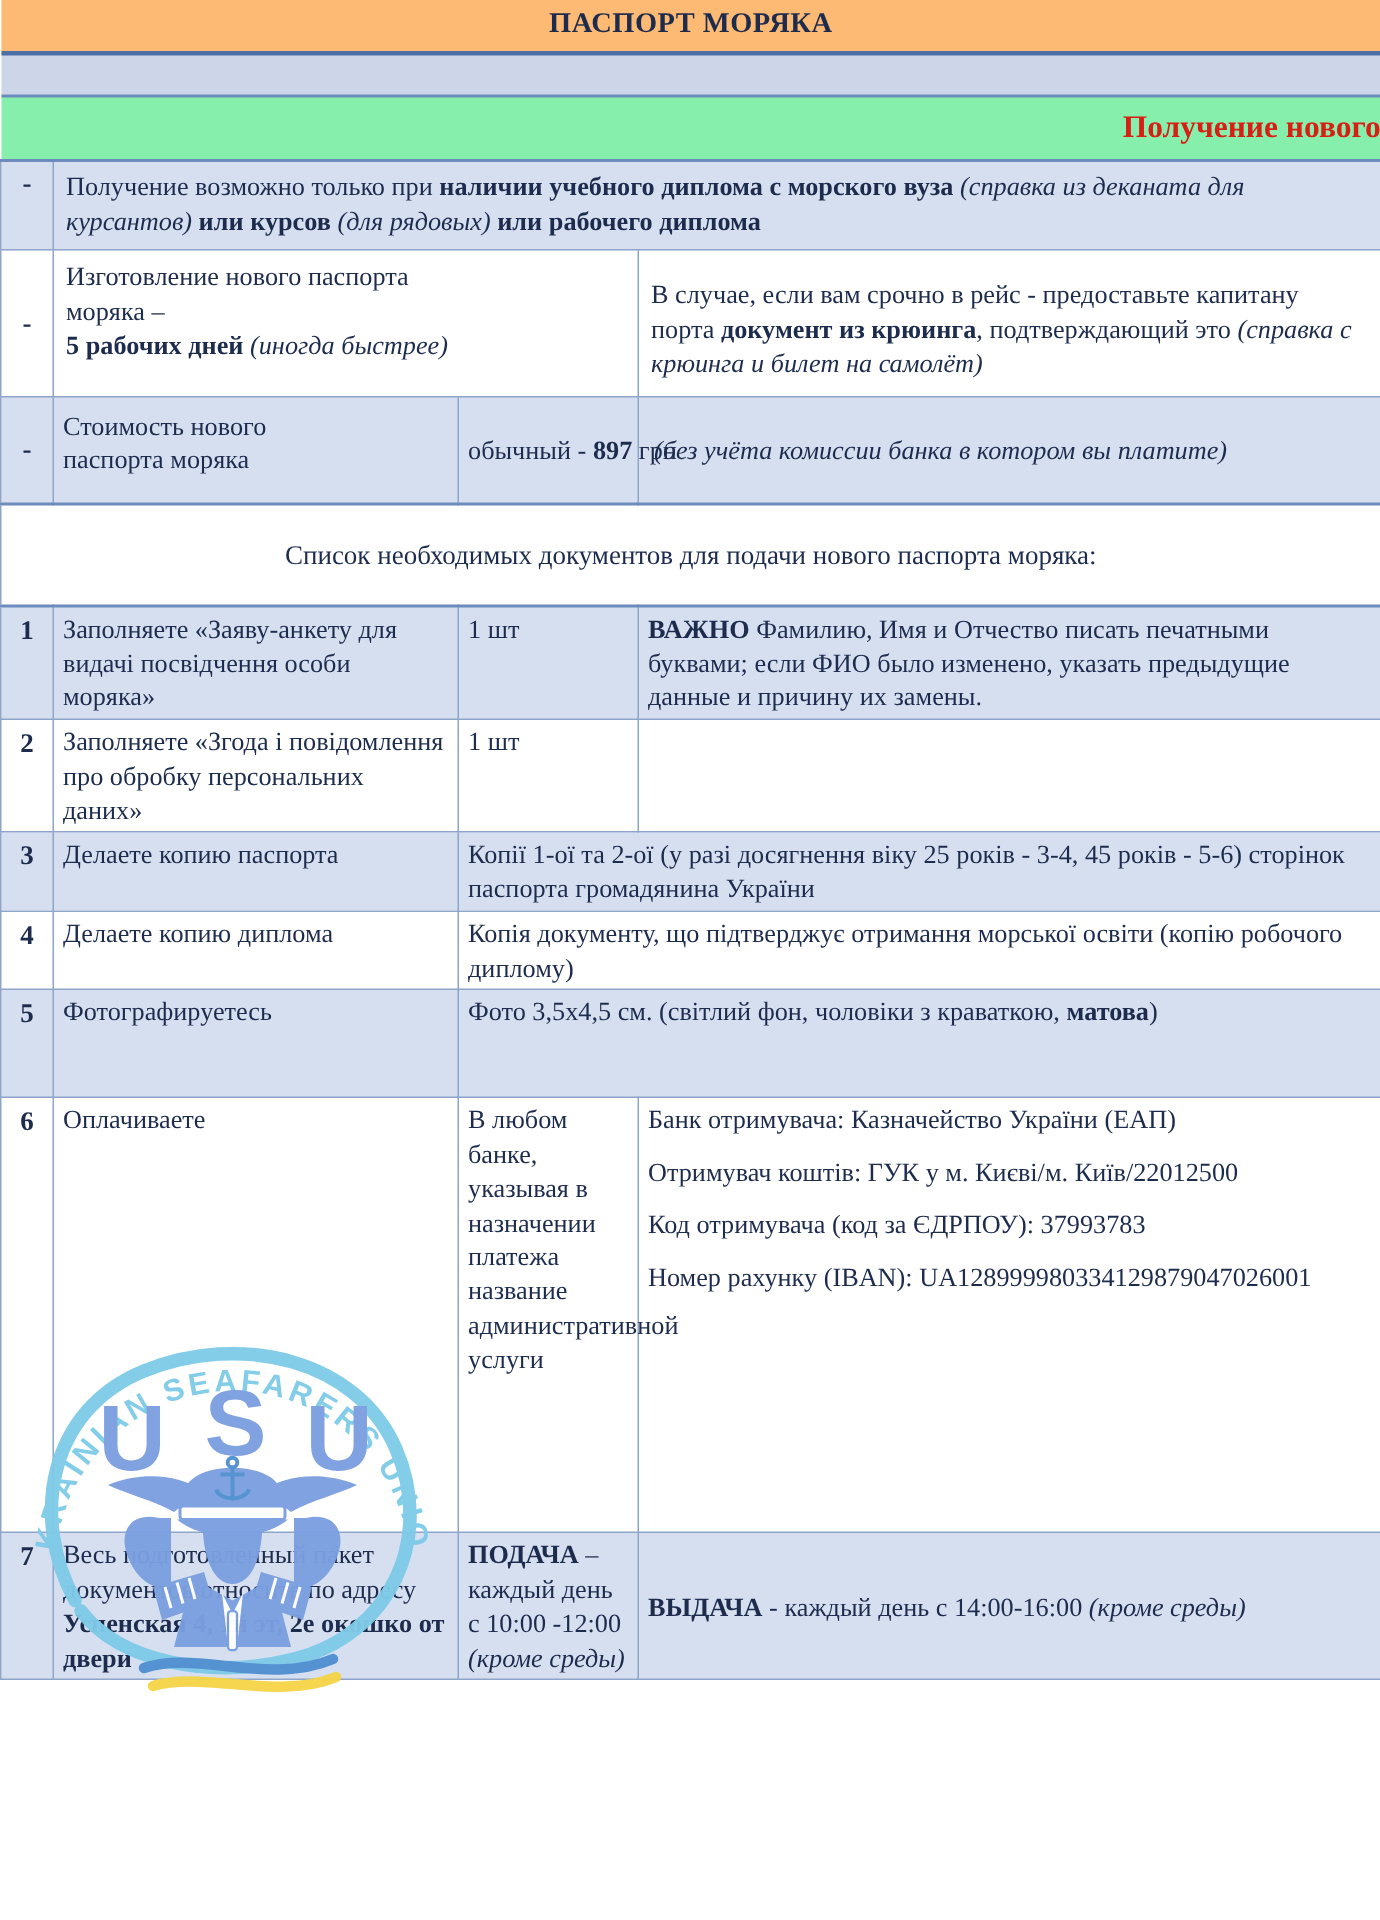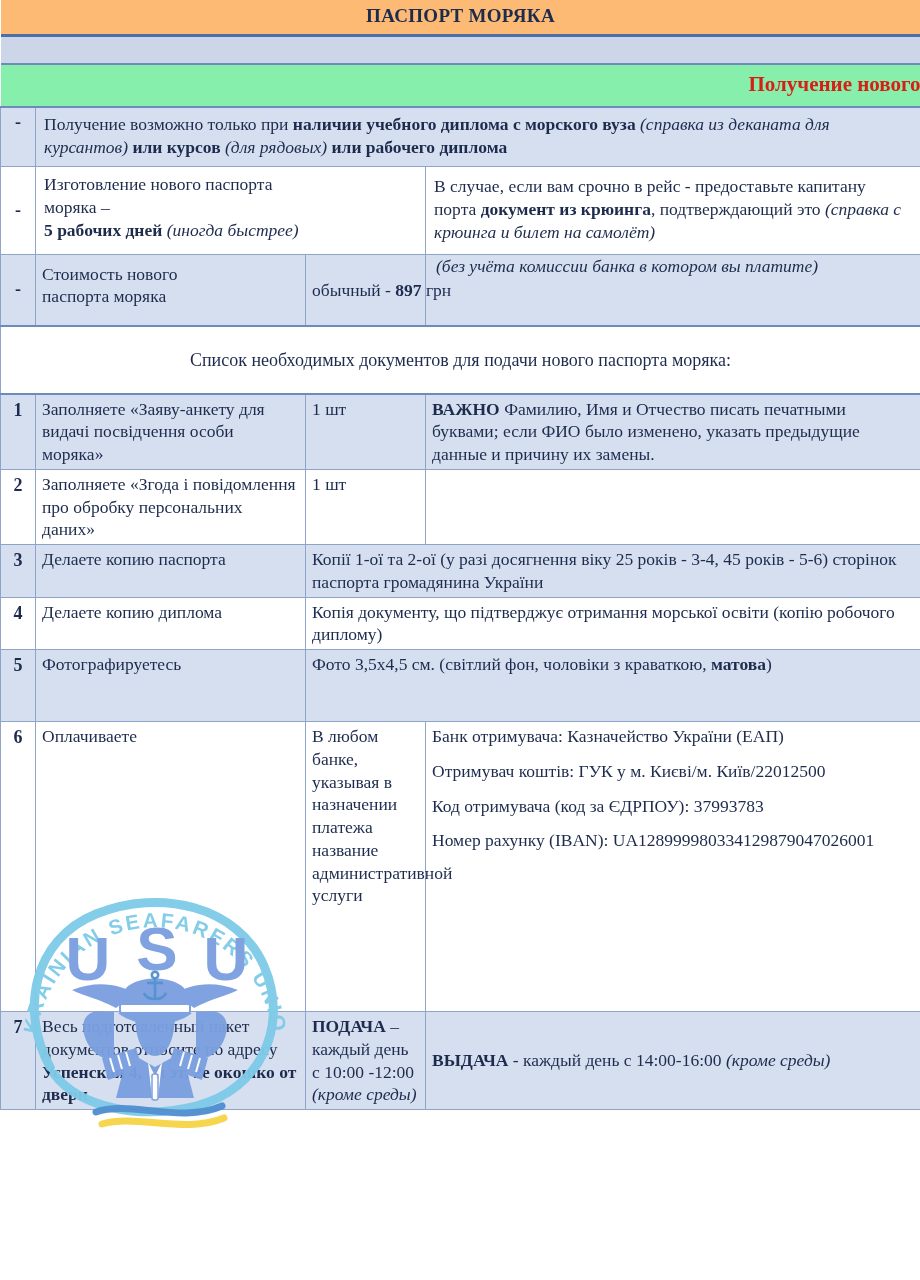--- a/index.html
+++ b/index.html
@@ -186,35 +186,35 @@
     </tr>
 
     <tr>
       <td class="white dash mid">-</td>
       <td class="white ctr" colspan="2" style="padding:6px 8px 10px 8px;">
         <div>Изготовление нового паспорта</div>
         <div>моряка –</div>
         <div><span class="b">5 рабочих дней</span>
              <span class="i">(иногда быстрее)</span></div>
       </td>
-      <td class="white" style="padding:8px 8px 10px 8px;">
+      <td class="white" style="padding:18px 8px 10px 8px;">
         <span>В случае, если вам срочно в рейс - предоставьте капитану порта </span><span class="b">документ из крюинга</span><span>, подтверждающий это </span><span class="i">(справка с крюинга и билет на самолёт)</span>
       </td>
     </tr>
 
     <tr style="height:72px;">
       <td class="blue dash mid">-</td>
       <td class="blue ctr" style="padding-top:8px;">
         <div>Стоимость нового</div>
         <div>паспорта моряка</div>
       </td>
       <td class="blue ctr mid" style="white-space:nowrap;">
         <span>обычный - </span><span class="b">897</span><span> грн</span>
       </td>
-      <td class="blue i" style="padding:0 10px;">(без учёта комиссии банка в котором вы платите)</td>
+      <td class="blue i" style="padding:24px 10px;">(без учёта комиссии банка в котором вы платите)</td>
     </tr>
 
     <tr class="listhead">
       <td colspan="4">Список необходимых документов для подачи нового паспорта моряка:</td>
     </tr>
 
     <tr>
       <td class="blue num">1</td>
       <td class="blue">Заполняете «Заяву-анкету для видачі посвідчення особи моряка»</td>
       <td class="blue ctr">1 шт</td>

